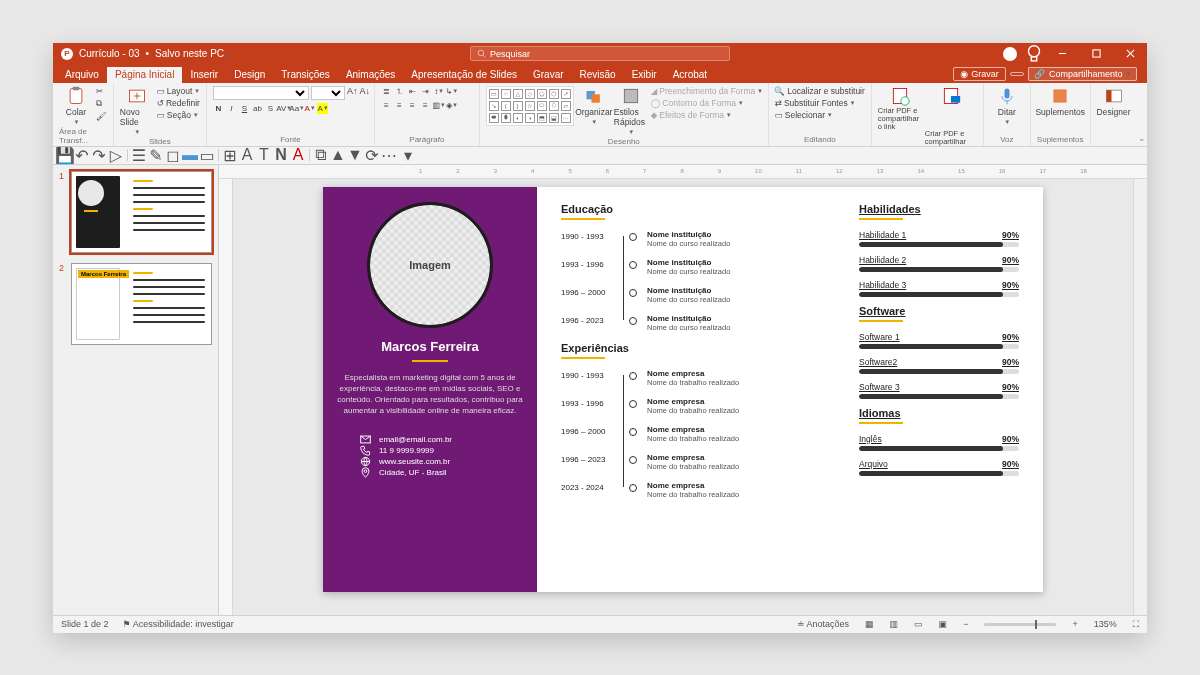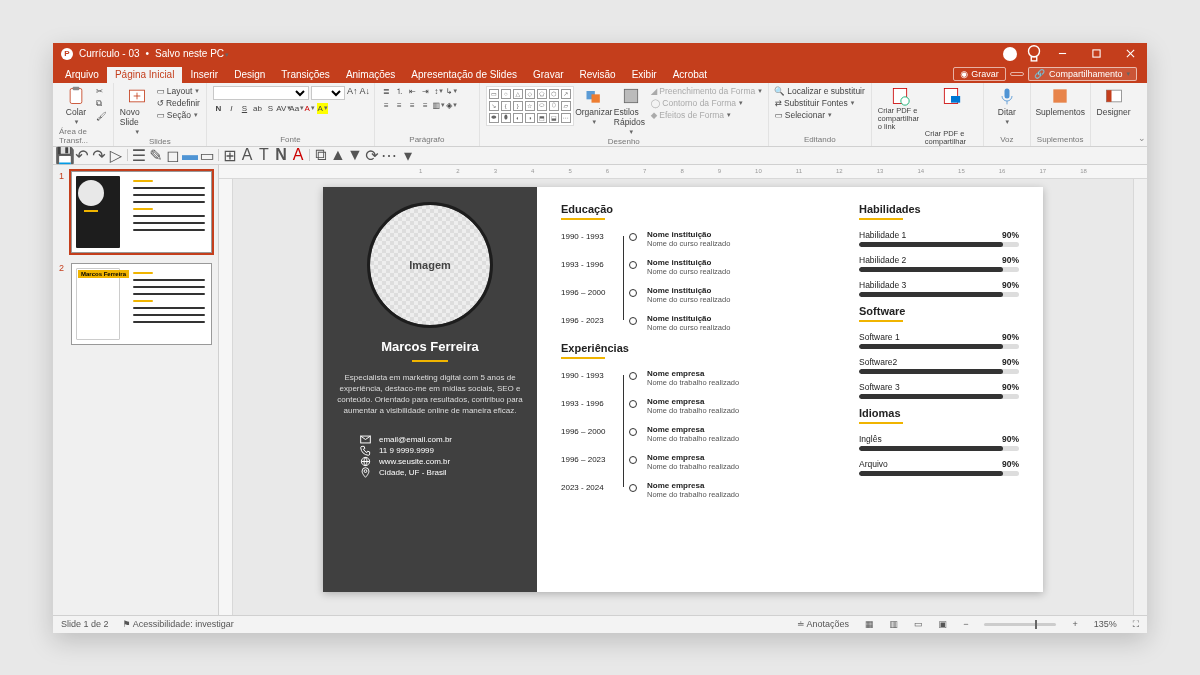--- a/index.html
+++ b/index.html
@@ -55,21 +55,21 @@
   .th-lines .hl{background:#f0b400;height:2px;width:20px;}
   .th-badge{position:absolute;left:6px;top:6px;background:#f0b400;color:#000;font-size:6px;padding:1px 3px;font-weight:bold;}
 
   .editor{flex:1;background:#e9e9e9;position:relative;display:flex;flex-direction:column;}
   .ruler-h{height:14px;background:#f6f6f6;border-bottom:1px solid #d8d8d8;font-size:6px;color:#999;display:flex;align-items:center;padding-left:200px;gap:34px;}
   .canvas-area{flex:1;display:flex;justify-content:center;align-items:flex-start;padding:8px 14px;overflow:hidden;position:relative;}
   .ruler-v{position:absolute;left:0;top:0;bottom:0;width:14px;background:#f6f6f6;border-right:1px solid #d8d8d8;}
   .slide{width:720px;height:405px;background:#fff;box-shadow:0 2px 8px rgba(0,0,0,.25);display:flex;}
   .scrollbar-v{position:absolute;right:0;top:0;bottom:0;width:14px;background:#f0f0f0;border-left:1px solid #d8d8d8;}
 
-  .slide .dark-col{width:214px;background:#404040;color:#fff;display:flex;flex-direction:column;align-items:center;padding:18px 14px;font-size:8px;text-align:center;}
+  .slide .dark-col{width:214px;background:#701a75;color:#fff;display:flex;flex-direction:column;align-items:center;padding:18px 14px;font-size:8px;text-align:center;}
   .photo{width:120px;height:120px;border-radius:50%;background:repeating-conic-gradient(#eee 0 25%,#ddd 0 50%) 0 0/8px 8px;display:flex;align-items:center;justify-content:center;color:#444;font-size:11px;font-weight:bold;position:relative;}
   .photo::after{content:"";position:absolute;inset:-3px;border-radius:50%;border:3px solid #1d1d1d;}
   .name{font-size:13px;font-weight:600;margin-top:14px;}
   .name-under{width:36px;height:2px;background:#f0b400;margin:6px auto 10px;}
   .bio{font-size:8px;line-height:1.4;color:#ddd;}
   .contacts{margin-top:18px;display:flex;flex-direction:column;gap:0;font-size:8px;}
   .contacts .c-row{display:flex;align-items:center;gap:8px;justify-content:flex-start;width:140px;margin:0 auto;}
   .contacts svg{width:11px;height:11px;fill:none;stroke:#fff;stroke-width:1.4;}
 
   .slide .right-col{flex:1;padding:16px 24px;display:flex;gap:28px;font-size:8px;color:#222;}
@@ -77,21 +77,21 @@
   .sec-title{font-weight:700;font-size:11px;}
   .sec-under{width:44px;height:2px;background:#f0b400;margin:3px 0 10px;}
   .timeline{position:relative;padding-left:0;}
   .tl-row{display:flex;align-items:flex-start;gap:10px;margin-bottom:10px;position:relative;}
   .tl-date{width:58px;font-size:8px;padding-top:2px;}
   .tl-dot{width:8px;height:8px;border:1.5px solid #333;border-radius:50%;background:#fff;margin-top:3px;position:relative;z-index:2;}
   .tl-body .t1{font-weight:700;font-size:8px;}
   .tl-body .t2{font-size:7.5px;color:#555;}
   .tl-line{position:absolute;left:62px;top:6px;bottom:12px;width:1px;background:#333;}
 
-  .skills{width:160px;}
+  .skills{width:160px;text-decoration:underline;}
   .skill{margin-bottom:8px;}
   .skill .srow{display:flex;justify-content:space-between;font-size:8.5px;margin-bottom:2px;}
   .skill .srow .sv{font-weight:700;}
   .bar{height:5px;background:#ddd;border-radius:3px;overflow:hidden;}
   .bar .fill{height:100%;background:#333;border-radius:3px;}
 
   .status{height:18px;background:#f3f3f3;border-top:1px solid #d0d0d0;display:flex;align-items:center;font-size:9px;color:#555;padding:0 8px;gap:14px;}
   .status .right{margin-left:auto;display:flex;align-items:center;gap:16px;}
   .status .zoom-track{width:72px;height:3px;background:#ccc;position:relative;border-radius:2px;}
   .status .zoom-track::after{content:"";position:absolute;left:70%;top:-3px;width:2px;height:9px;background:#666;}
@@ -100,20 +100,27 @@
 <body>
 
 <div class="app">
 
   <div class="titlebar">
     <div class="tb-left">
       <div class="tb-icon">P</div>
       <span>Currículo - 03</span>
       <span>•</span>
       <span class="chev">Salvo neste PC</span>
+    </div>
+    <div class="tb-search">
+      <svg viewBox="0 0 16 16">
+          <circle cx="7" cy="7" r="5" fill="none" stroke="#fff"></circle>
+          <line x1="11" y1="11" x2="15" y2="15" stroke="#fff"></line>
+        </svg>
+      <span>Pesquisar</span>
     </div>
     <div class="tb-right">
       <div class="avatar"></div>
       <div class="bulb">
           <svg viewBox="0 0 16 16">
             <circle cx="8" cy="6" r="4" fill="none" stroke="#fff"></circle>
             <rect x="6" y="10" width="4" height="3" fill="none" stroke="#fff"></rect>
           </svg>
         </div>
       <div class="winbtn">

